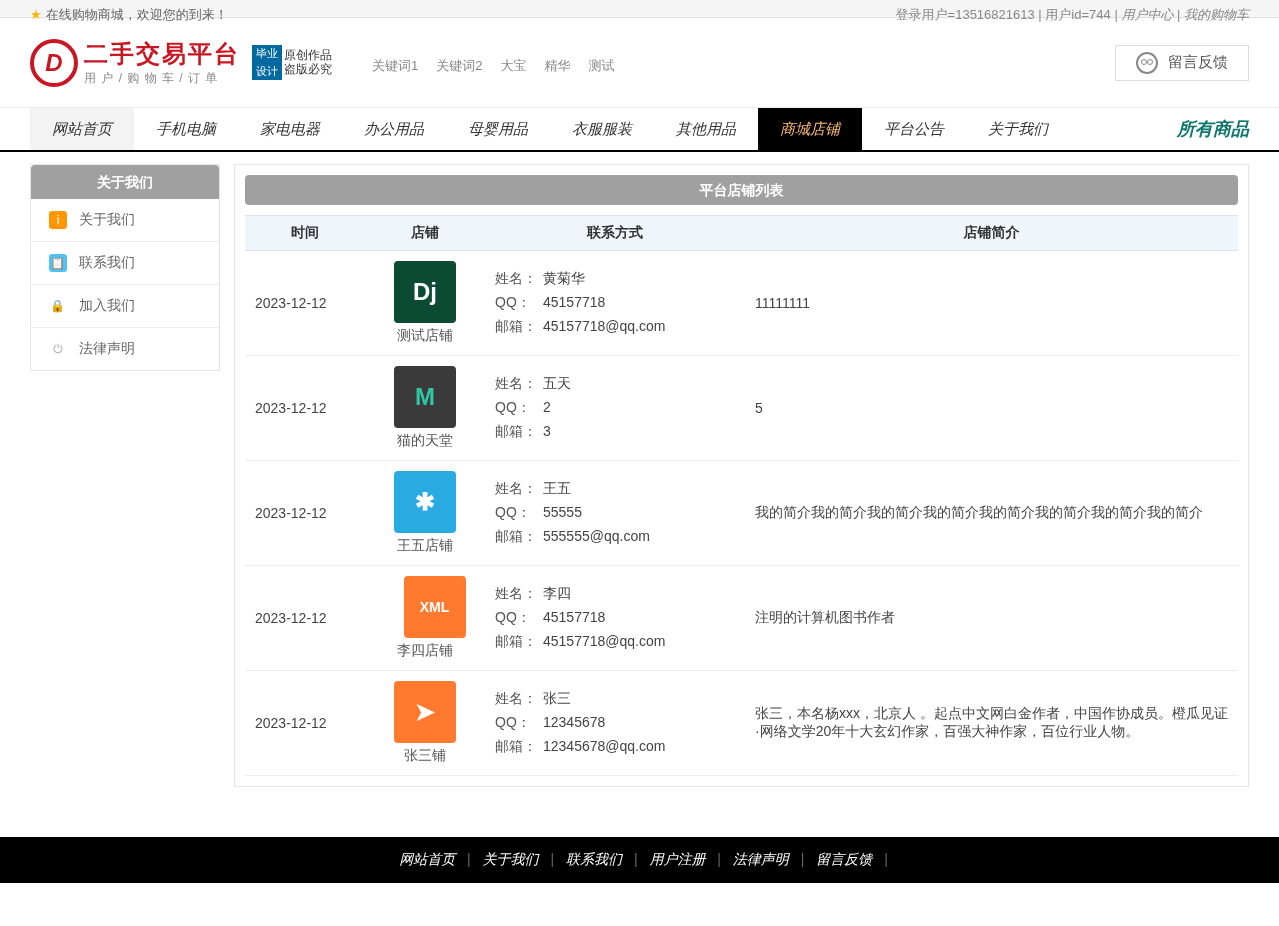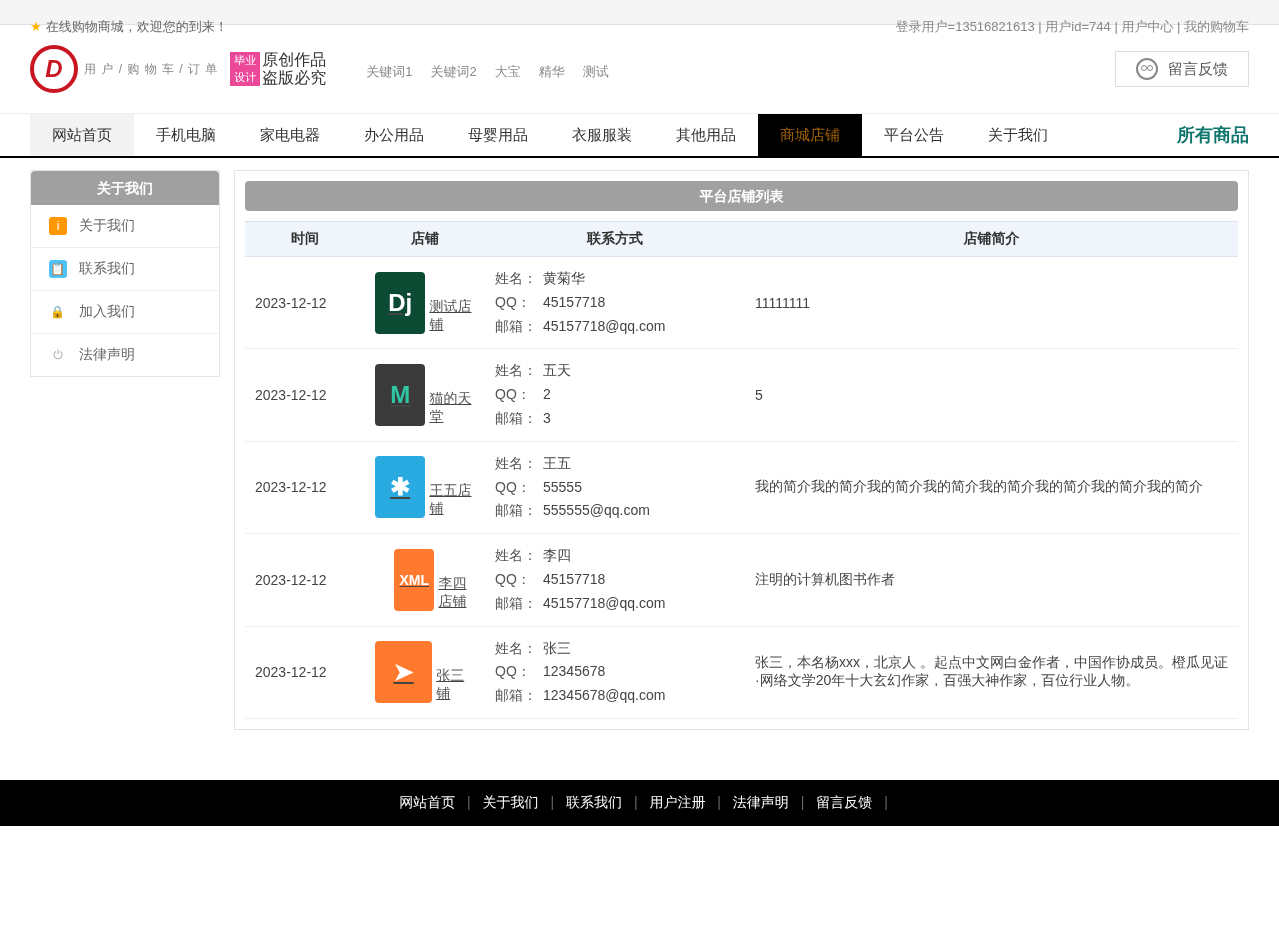--- a/index.html
+++ b/index.html
@@ -1,50 +1,50 @@
 <!DOCTYPE html>
 <html><head>
 <meta charset="utf-8">
 <style>
 * { margin: 0; padding: 0; box-sizing: border-box; }
 body { font-family: "Microsoft YaHei", Arial, sans-serif; font-size: 14px; color: #333; background: #fff; }
-a { text-decoration: none; color: inherit; cursor: pointer; }
-
-.top-bar { background: #f5f5f5; border-bottom: 1px solid #e0e0e0; height: 18px; line-height: 30px; padding: 12px 30px; font-size: 13px; color: #666; display: flex; justify-content: space-between; }
+a { text-decoration: none; color: inherit; cursor: pointer; font-style: italic; }
+
+.top-bar { background: #f5f5f5; border-bottom: 1px solid #e0e0e0; height: 18px; line-height: 30px; padding: 0 30px; font-size: 13px; color: #666; display: flex; justify-content: space-between; }
 .top-left .star { color: #ffb400; margin-right: 4px; }
 .top-right { color: #888; }
 
 .header { display: flex; align-items: center; padding: 20px 30px 10px 30px; }
 .logo-block { display: flex; align-items: center; gap: 6px; }
 .logo-circle { width: 48px; height: 48px; border: 4px solid #c81623; border-radius: 50%; display: flex; align-items: center; justify-content: center; color: #c81623; font-weight: bold; font-size: 24px; font-style: italic; }
 .logo-text { display: flex; flex-direction: column; }
 .logo-title { font-size: 24px; font-weight: bold; color: #c81623; letter-spacing: 2px; }
 .logo-sub { font-size: 12px; color: #888; letter-spacing: 1px; }
 .logo-extra { display: flex; align-items: center; gap: 2px; margin-left: 6px; }
-.badge-red { background: #ec4899; color: #fff; font-size: 11px; padding: 2px 4px; line-height: 1.2; text-align: center; }
-.badge-script { font-family: "KaiTi","STKaiti",serif; font-size: 16px; color: #333; line-height: 1.1; }
+.badge-red { background: #0369a1; color: #fff; font-size: 11px; padding: 2px 4px; line-height: 1.2; text-align: center; }
+.badge-script { font-family: "KaiTi","STKaiti",serif; font-size: 12px; color: #333; line-height: 1.1; }
 
 .search-block { margin-left: 40px; flex: 0 0 auto; }
 .search-row { display: flex; }
 .search-input { width: 450px; height: 36px; border: 2px solid #c81623; padding: 0 10px; outline: none; font-size: 14px; }
 .search-btn { width: 60px; height: 36px; background: #c81623; color: #fff; border: none; font-size: 16px; cursor: pointer; }
 .keywords { margin-top: 6px; font-size: 13px; color: #888; }
 .keywords span { margin-right: 18px; cursor: pointer; }
 
 .feedback-block { margin-left: auto; }
 .feedback-btn { border: 1px solid #ddd; background: #fff; padding: 6px 20px; display: flex; align-items: center; gap: 10px; cursor: pointer; color: #555; font-size: 15px; }
 .feedback-icon { width: 22px; height: 22px; border: 2px solid #888; border-radius: 50%; position: relative; }
 .feedback-icon::before { content: ""; position: absolute; left: 3px; top: 5px; width: 4px; height: 4px; border: 1px solid #888; border-radius: 50%; }
 .feedback-icon::after { content: ""; position: absolute; right: 3px; top: 5px; width: 4px; height: 4px; border: 1px solid #888; border-radius: 50%; }
 
 .nav { background: #fff; border-top: 1px solid #eee; border-bottom: 2px solid #000; margin-top: 10px; }
 .nav-inner { display: flex; align-items: stretch; padding: 0 30px; height: 42px; }
 .nav-item { padding: 0 22px; line-height: 42px; font-size: 15px; color: #333; cursor: pointer; text-align: center; }
 .nav-item:first-child { background: #f3f3f3; }
-.nav-item.active { background: #000; color: #a16207; }
+.nav-item.active { background: #000; color: #fdba74; }
 .nav-all { margin-left: auto; color: #0f766e; font-size: 18px; font-weight: bold; line-height: 42px; }
 
 .main { display: flex; padding: 12px 30px 30px 30px; gap: 14px; align-items: flex-start; }
 
 .sidebar { width: 190px; border: 1px solid #e5e5e5; }
 .side-head { background: #a0a0a0; color: #fff; text-align: center; height: 34px; line-height: 34px; font-weight: bold; border-radius: 4px 4px 0 0; }
 .side-item { display: flex; align-items: center; gap: 12px; padding: 12px 18px; border-top: 1px solid #eee; color: #666; font-size: 14px; cursor: pointer; }
 .side-item:first-of-type { border-top: none; }
 .si-icon { width: 18px; height: 18px; display: inline-flex; align-items: center; justify-content: center; border-radius: 3px; font-size: 12px; }
 .ic-orange { background: #ff9800; color: #fff; }
@@ -54,21 +54,21 @@
 
 .content { flex: 1; border: 1px solid #e5e5e5; padding: 10px; }
 .panel-head { background: #a0a0a0; color: #fff; text-align: center; height: 30px; line-height: 30px; font-weight: bold; border-radius: 4px; }
 
 table.shop { width: 100%; border-collapse: collapse; margin-top: 10px; table-layout: fixed; }
 table.shop th { background: #f0f4fb; text-align: center; padding: 8px 10px; font-size: 14px; border-top: 1px solid #dde4ef; border-bottom: 1px solid #dde4ef; }
 table.shop td { padding: 10px; border-bottom: 1px solid #eee; vertical-align: middle; font-size: 14px; color: #444; }
 .col-time { width: 120px; }
 .col-shop { width: 120px; }
 .col-contact { width: 260px; }
-.shop-cell { display: flex; flex-direction: row; align-items: flex-end; gap: 4px; text-decoration: underline; }
+.shop-cell { display: flex; flex-direction: column; align-items: center; gap: 4px; }
 .shop-thumb { width: 62px; height: 62px; border-radius: 4px; display: flex; align-items: center; justify-content: center; color: #fff; font-weight: bold; font-size: 24px; }
 .shop-name { color: #555; }
 .contact-line { line-height: 1.7; }
 .contact-label { color: #555; display: inline-block; width: 48px; }
 
 .pager { padding: 10px 0 2px 0; font-size: 14px; color: #555; }
 .pager a { margin-right: 4px; color: #333; }
 
 .footer-nav { background: #000; color: #fff; text-align: center; padding: 14px 0; margin-top: 20px; font-size: 14px; }
 .footer-nav a { color: #fff; margin: 0 8px; }
@@ -89,20 +89,21 @@
     <a>用户中心</a>
     <span> | </span>
     <a>我的购物车</a>
   </div>
 </div>
 
 <div class="header">
   <div class="logo-block">
     <div class="logo-circle">D</div>
     <div class="logo-text">
+      <div class="logo-title">二手交易平台</div>
       <div class="logo-sub">用 户 / 购 物 车 / 订 单</div>
     </div>
     <div class="logo-extra">
       <div>
         <div class="badge-red">毕业</div>
         <div class="badge-red">设计</div>
       </div>
       <div>
         <div class="badge-script">原创作品</div>
         <div class="badge-script">盗版必究</div>

